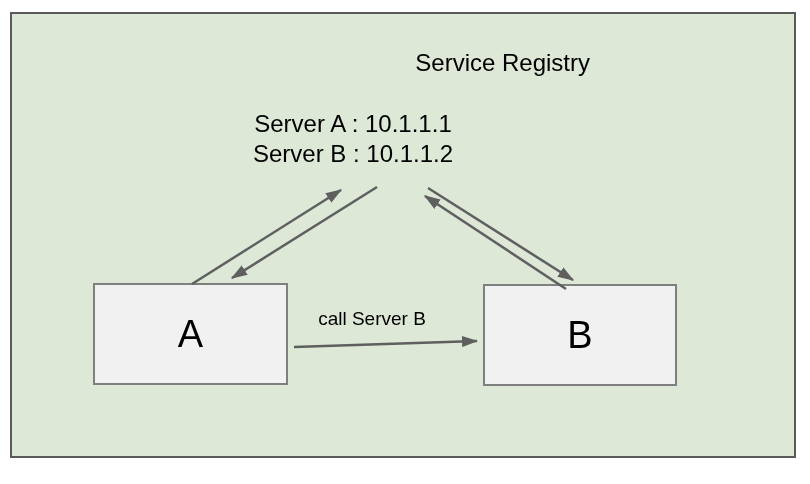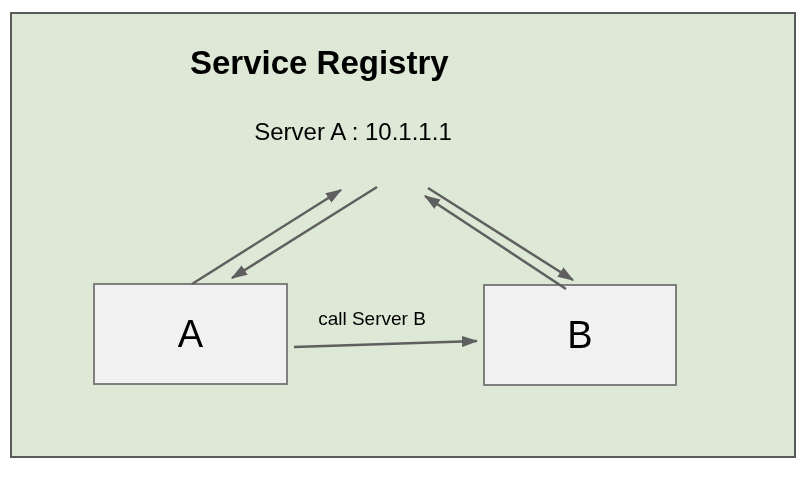--- a/index.html
+++ b/index.html
@@ -23,35 +23,33 @@
     position: absolute;
     left: 10px; top: 12px;
     width: 786px; height: 446px;
     background: var(--canvas-background);
     border: 2px solid var(--canvas-border);
   }
   .title {
     position: absolute;
     left: 190px; top: 44px;
     width: 400px;
-    text-align: left;
-    font-size: 33px;
+    text-align: right;
+    font-size: 24px;
     line-height: 38px;
     white-space: nowrap;
-    font-weight: bold;
   }
   .registry {
     position: absolute;
     left: 153px; top: 109px;
     width: 400px;
     text-align: center;
     font-size: 24px;
     line-height: 30px;
     white-space: nowrap;
-    margin-top: 8px;
   }
   .node {
     position: absolute;
     background: var(--node-fill);
     border: 2px solid var(--node-border);
     display: flex;
     align-items: center;
     justify-content: center;
     font-size: 38px;
   }
@@ -82,20 +80,21 @@
 </style>
 </head>
 <body>
 
 <div class="canvas"></div>
 
 <div class="title">Service Registry</div>
 
 <div class="registry">
   <div>Server A : 10.1.1.1</div>
+  <div>Server B : 10.1.1.2</div>
 </div>
 
 <div class="node node-a">
   <span>A</span>
 </div>
 
 <div class="node node-b">
   <span>B</span>
 </div>
 

